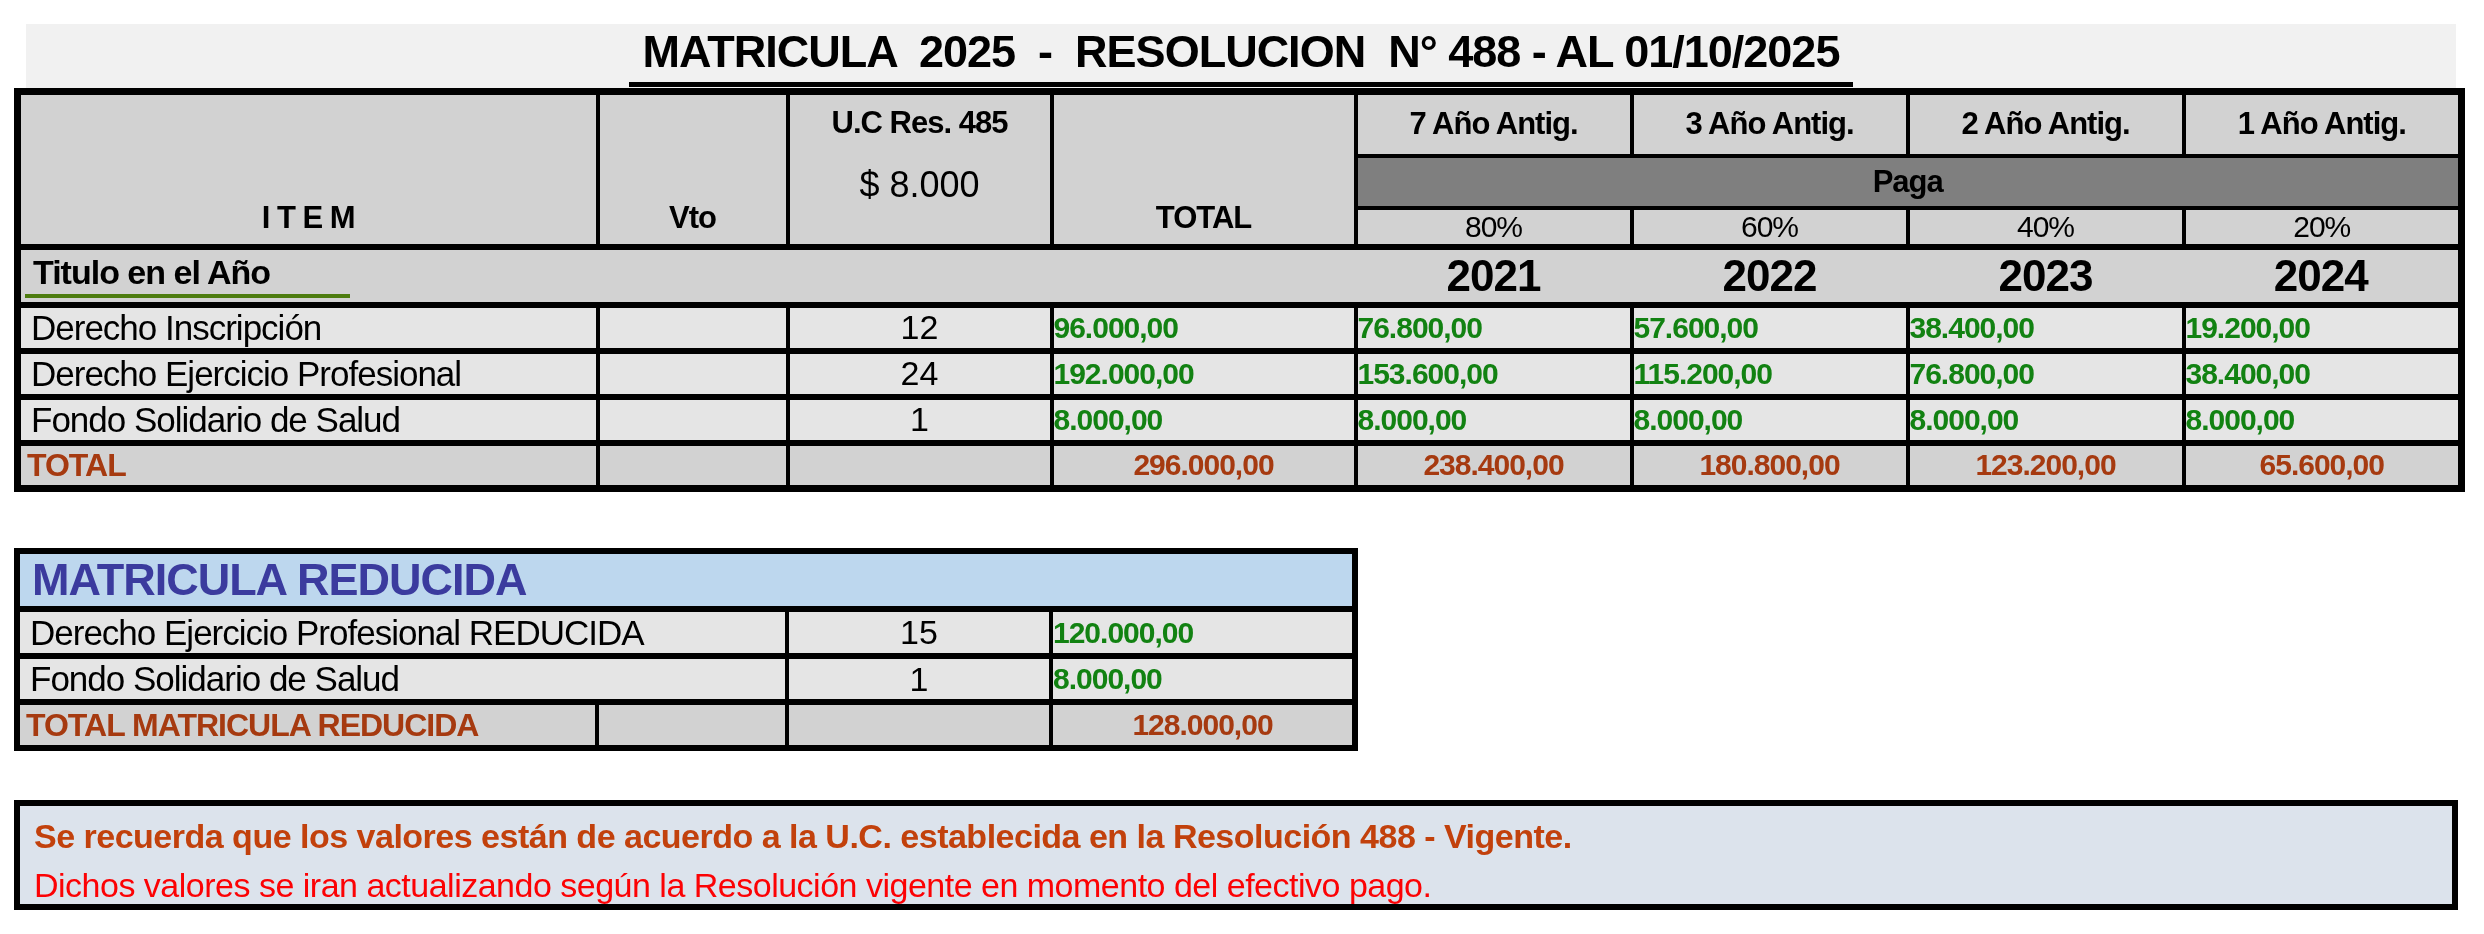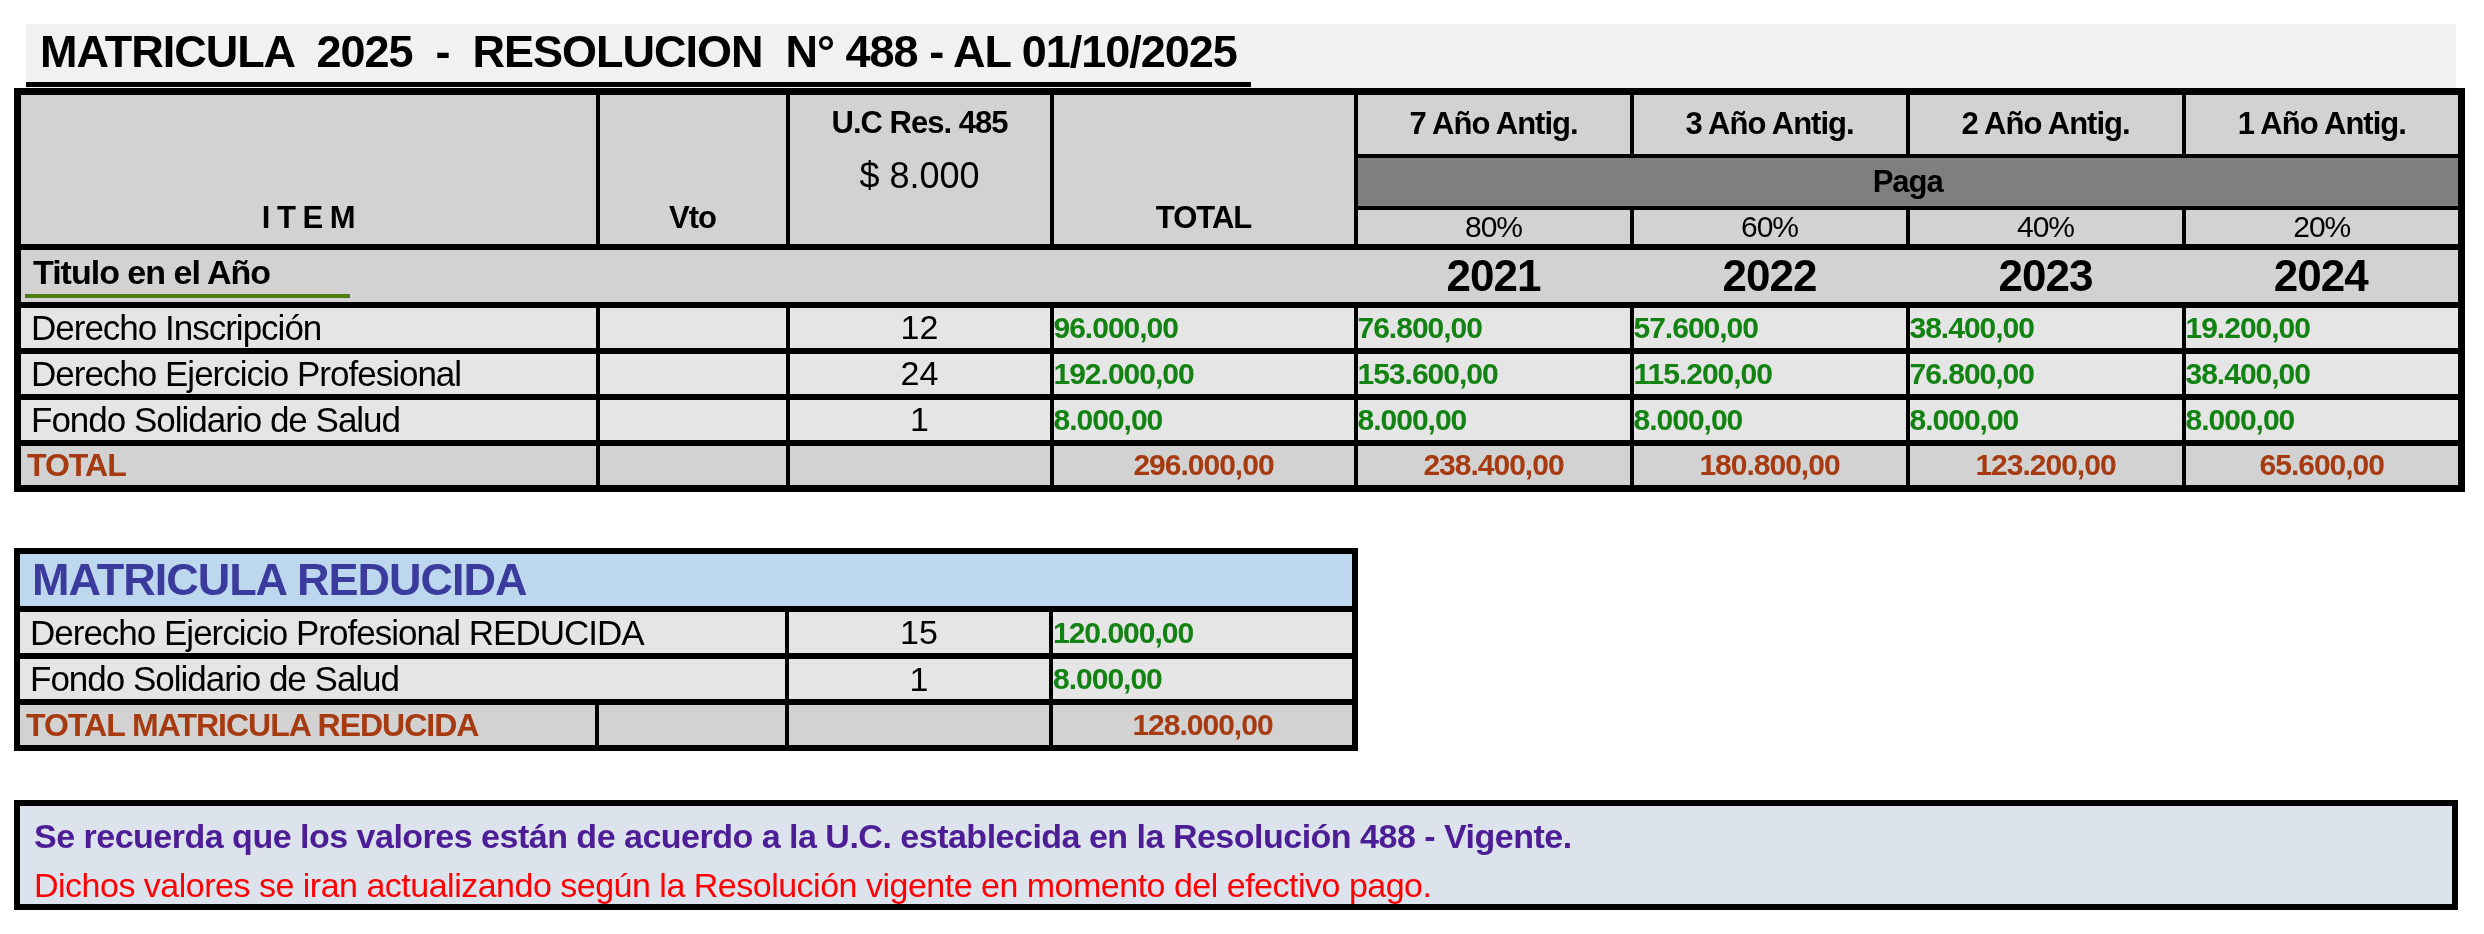--- a/index.html
+++ b/index.html
@@ -8,40 +8,40 @@
     width:2484px;height:934px;
     background:#ffffff;
     font-family:"Liberation Sans", sans-serif;
     letter-spacing:-1px;
     color:#000;
     overflow:hidden;
   }
   
   .title-band{
     position:absolute;left:26px;top:24px;width:2430px;height:80px;
-    background:#f1f1f1;text-align:left;
+    background:#f1f1f1;text-align:center;
   }
   .title-text{
     display:inline-block;
     font-weight:bold;font-size:45px;line-height:56px;
     white-space:pre;
     border-bottom:5px solid #000;
     padding:0 14px 2px 14px;
   }
   
   table{border-collapse:collapse;table-layout:fixed;}
   td,th{padding:0;overflow:hidden;font-weight:normal;}
   .main-table{position:absolute;left:14px;top:88px;width:2444px;border:7px solid #000;}
   .main-table td,.main-table th{border:4px solid #000;}
   .hdr{background:#d2d2d2;}
   .band{background:#d2d2d2;}
   th.tallhdr{vertical-align:bottom;text-align:center;font-weight:bold;font-size:31px;padding-bottom:8px;}
   th.uc-hdr{vertical-align:top;text-align:center;}
   .uc-line1{font-weight:bold;font-size:31px;margin-top:10px;}
-  .uc-line2{font-weight:normal;font-size:36px;margin-top:14px;letter-spacing:0;}
+  .uc-line2{font-weight:normal;font-size:36px;margin-top:23px;letter-spacing:0;}
   th.antig{font-weight:bold;font-size:31px;text-align:center;vertical-align:middle;}
   td.paga{background:#7f7f7f;text-align:center;font-weight:bold;font-size:31px;vertical-align:middle;}
   td.pct{font-weight:normal;font-size:30px;text-align:center;vertical-align:middle;}
   
   tr.titulo-row td{border-left-width:0;border-right-width:0;border-top-width:6px;border-bottom-width:6px;vertical-align:middle;}
   .titulo-label{
     display:inline-block;font-weight:bold;font-size:34px;
     border-bottom:4px solid #4d7c0f;padding:0 80px 2px 8px;margin-left:4px;
   }
   td.year{font-weight:bold;font-size:44px;text-align:center;}
@@ -60,21 +60,21 @@
   td.red-hdr{
     background:#bdd7ee;border-bottom-width:3px;vertical-align:middle;
     font-weight:bold;font-size:45px;color:#3b3b9e;text-align:left;padding-left:12px;
   }
   
   .note-box{
     position:absolute;left:14px;top:800px;width:2444px;height:110px;
     box-sizing:border-box;border:6px solid #000;background:#dce3ec;
     padding:5px 0 0 14px;
   }
-  .note-line1{color:#4c1d95;font-weight:bold;font-size:34px;margin:6px 16px 0 0;letter-spacing:-0.5px;}
+  .note-line1{color:#c2410c;font-weight:bold;font-size:34px;margin:6px 16px 0 0;letter-spacing:-0.5px;}
   .note-line2{color:#fc0204;font-weight:normal;font-size:34px;margin:10px 0 0 0;letter-spacing:-0.5px;}
 </style>
 </head>
 <body>
 
 <div class="canvas">
 
   <div class="title-band">
     <span class="title-text">MATRICULA  2025  -  RESOLUCION  N° 488 - AL 01/10/2025</span>
   </div>

